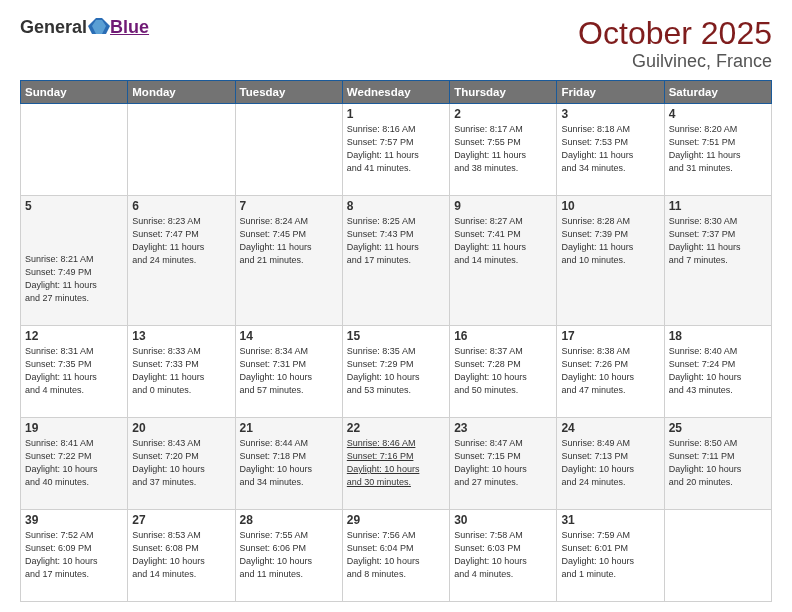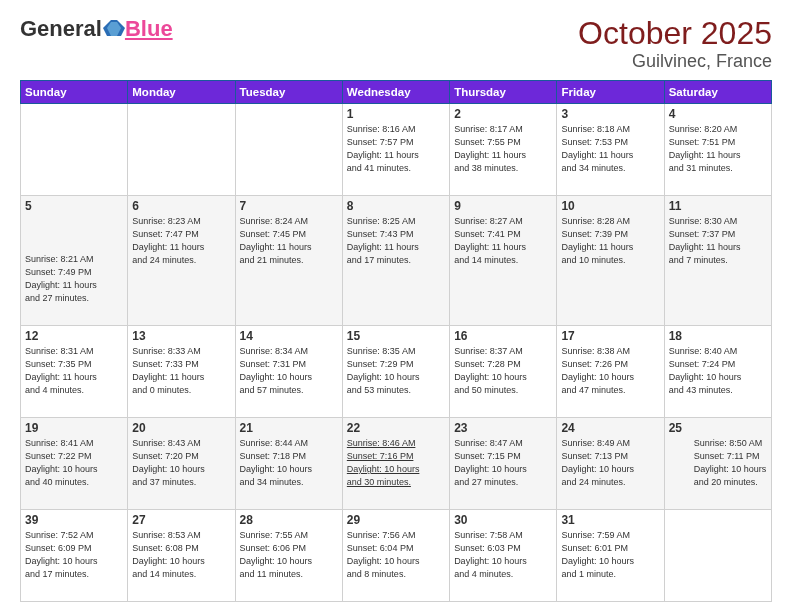--- a/index.html
+++ b/index.html
@@ -24,26 +24,26 @@
       margin-bottom: 8px;
     }
     .logo {
       display: flex;
       flex-direction: column;
       align-items: flex-start;
     }
     .logo-text {
       display: flex;
       align-items: center;
-      font-size: 22px;
+      font-size: 18px;
       font-weight: bold;
       justify-content: flex-end;
     }
     .logo-general { color: #333; }
-    .logo-blue { color: #ec4899; text-decoration: underline; }
+    .logo-blue { color: #701a75; text-decoration: underline; }
     .logo-icon {
       width: 22px;
       height: 22px;
       margin-left: 1px;
     }
     .title-block {
       text-align: right;
     }
     .month-title {
       font-size: 32px;
@@ -90,21 +90,21 @@
     .day-info {
       font-size: 9px;
       line-height: 1.45;
       color: #333;
     }
     .empty-cell {
       background-color: #f9f9f9;
     }
     tr:nth-child(odd) td { background-color: #ffffff; }
     tr:nth-child(even) td { background-color: #f5f5f5; }
-    .calendar thead tr th { background-color: #6d28d9; margin-left: 8px; }
+    .calendar thead tr th { background-color: #737373; margin-left: 8px; }
   </style>
 </head>
 <body>
 
 <div class="page">
   <div class="header">
     <div class="logo">
       <div class="logo-text">
         <span class="logo-general">General</span>
         <svg class="logo-icon" viewBox="0 0 22 22" xmlns="http://www.w3.org/2000/svg">
@@ -306,21 +306,21 @@
           </td>
           <td>
             <span class="day-num">24</span>
             <div class="day-info" style="white-space: pre-line;">Sunrise: 8:49 AM
 Sunset: 7:13 PM
 Daylight: 10 hours
 and 24 minutes.</div>
           </td>
           <td>
             <span class="day-num">25</span>
-            <div class="day-info" style="white-space: pre-line; margin-left: 25px;">Sunrise: 8:50 AM
+            <div class="day-info" style="white-space: pre-line;">Sunrise: 8:50 AM
 Sunset: 7:11 PM
 Daylight: 10 hours
 and 20 minutes.</div>
           </td>
         </tr>
         <tr>
           <td>
             <span class="day-num">39</span>
             <div class="day-info" style="white-space: pre-line;">Sunrise: 7:52 AM
 Sunset: 6:09 PM

